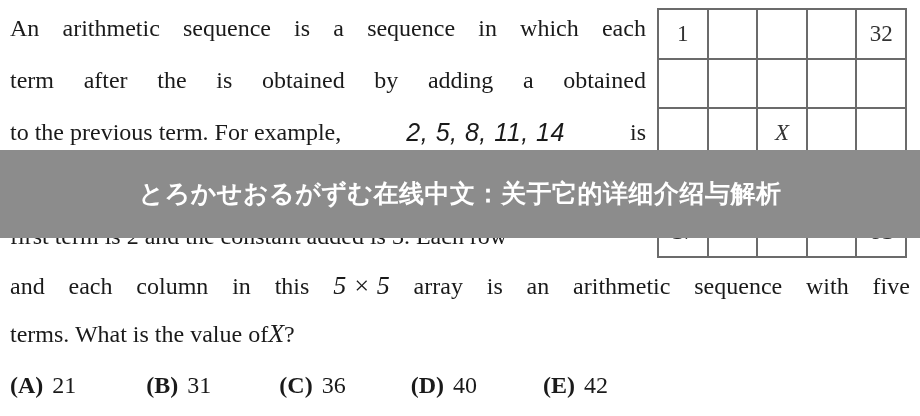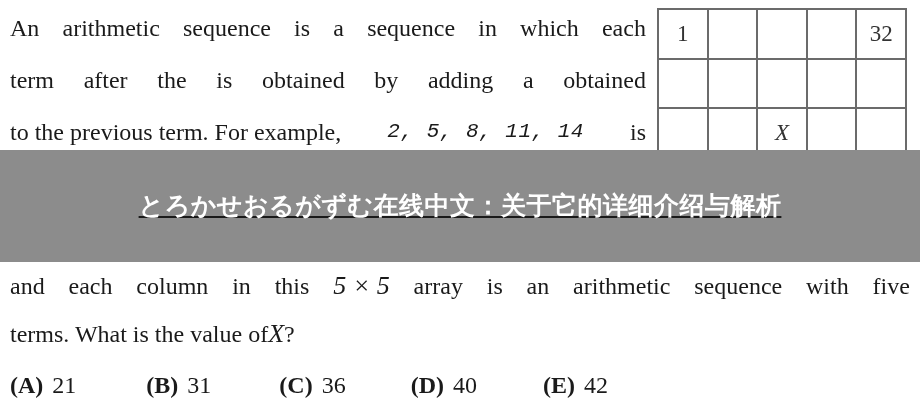--- a/index.html
+++ b/index.html
@@ -39,23 +39,23 @@
   .problem-text .justified {
     display: flex;
     justify-content: space-between;
   }
   .math {
     font-family: "Liberation Serif", serif;
     font-style: italic;
     font-size: 26px;
   }
   .mathseq {
-    font-family: Liberation Mono, monospace;
+    font-family: Liberation Sans, sans-serif;
     font-style: italic;
-    font-size: 21px;
+    font-size: 25px;
     letter-spacing: 0.5px;
   }
 
   
   .lower-text {
     position: absolute;
     left: 10px;
     top: 262px;
     width: 900px;
     font-size: 24px;
@@ -123,27 +123,26 @@
   .cell.italic {
     font-style: italic;
   }
 
   
   .banner {
     position: absolute;
     left: 0;
     top: 150px;
     width: 920px;
-    height: 112px;
+    height: 88px;
     background: #8c8c8c;
     display: flex;
     align-items: center;
     justify-content: center;
     text-align: left;
-    text-decoration: underline;
   }
   .banner-text {
     color: #ffffff;
     font-family: "DejaVu Sans", sans-serif;
     font-size: 25px;
     font-weight: bold;
     line-height: 40px;
     letter-spacing: 0.5px;
     padding: 0 20px;
   }

